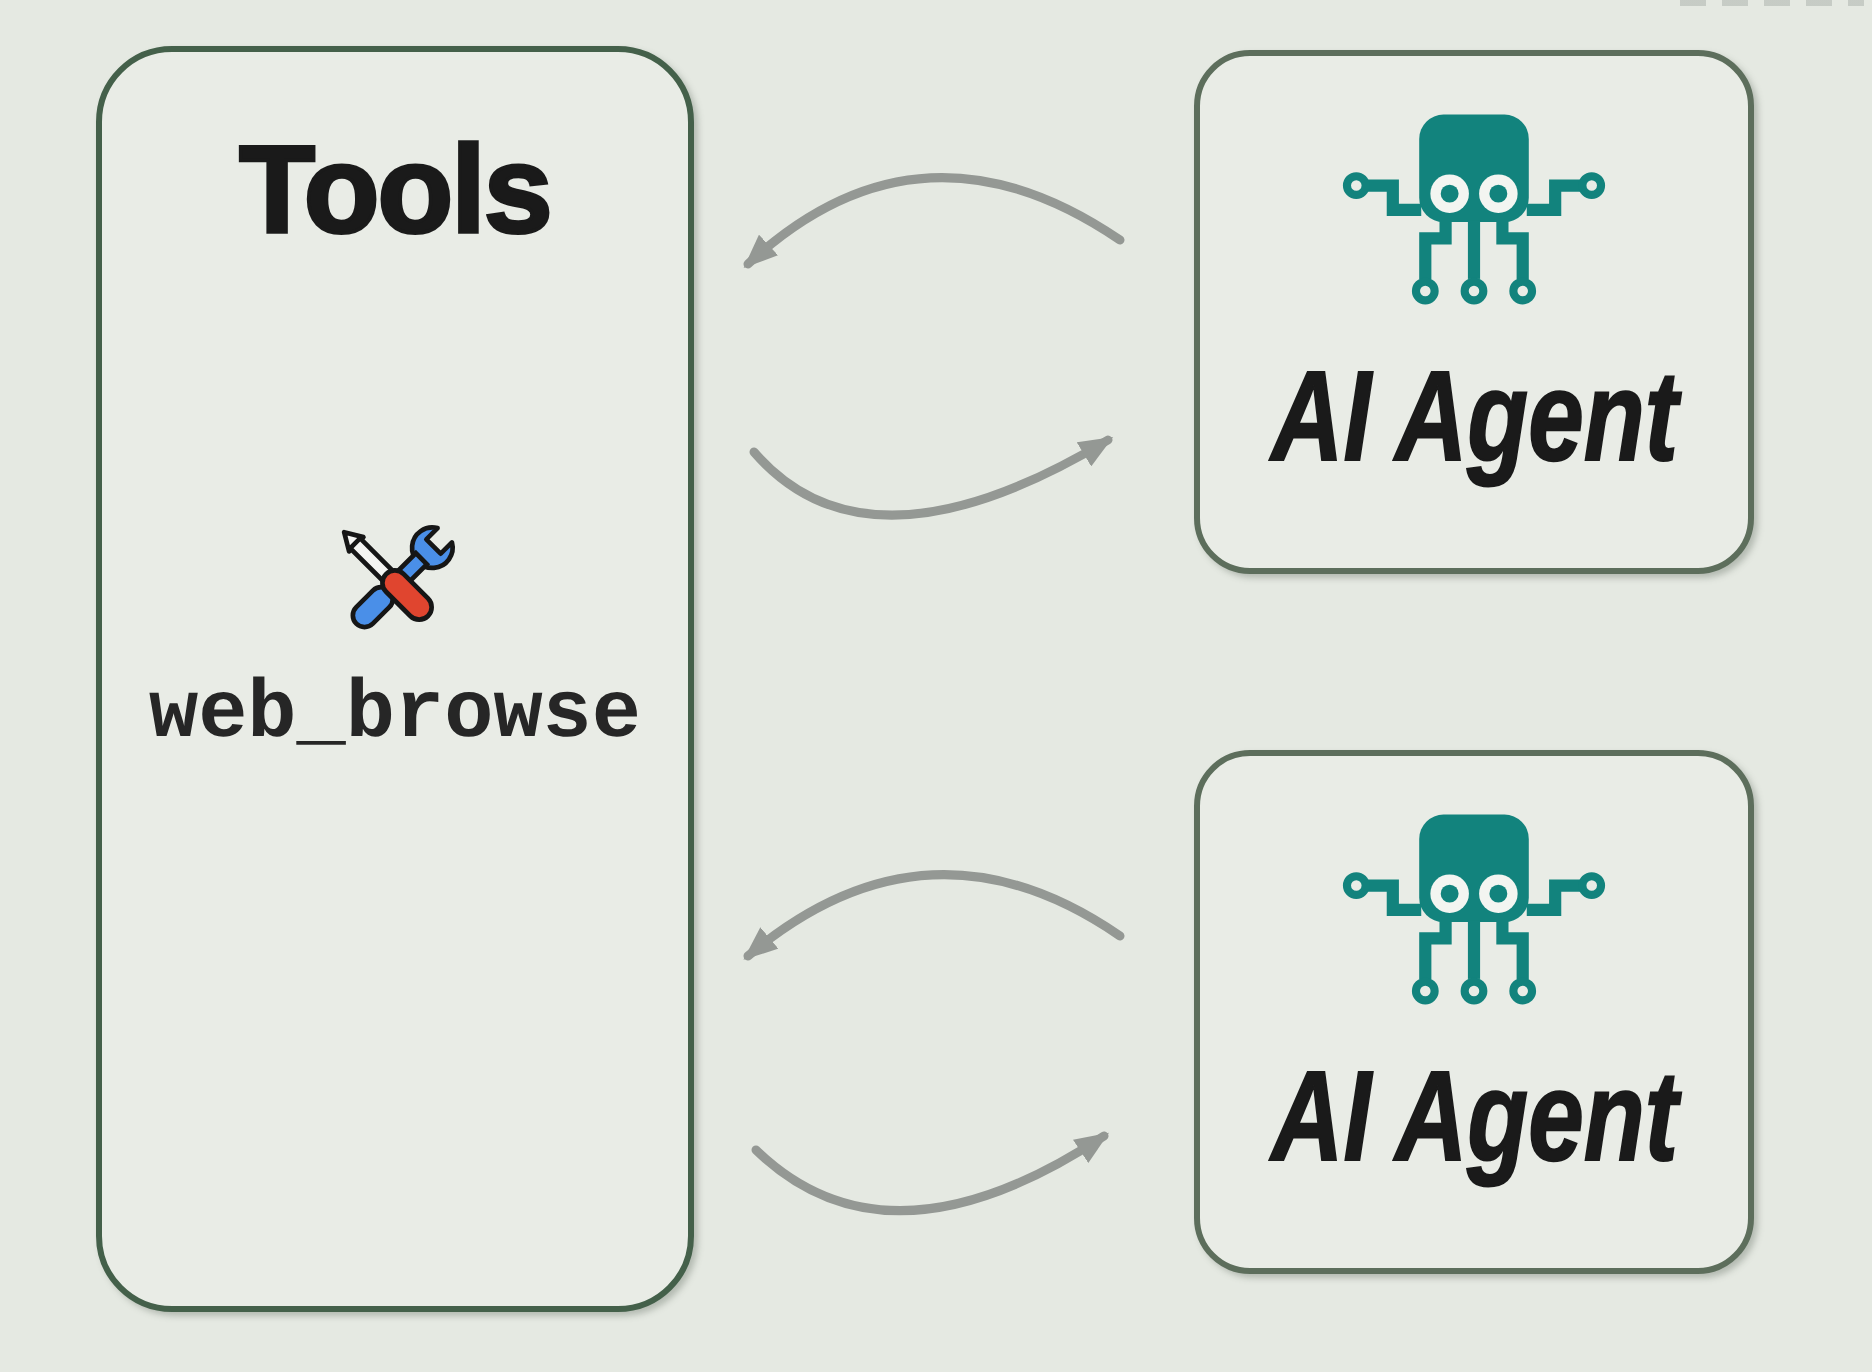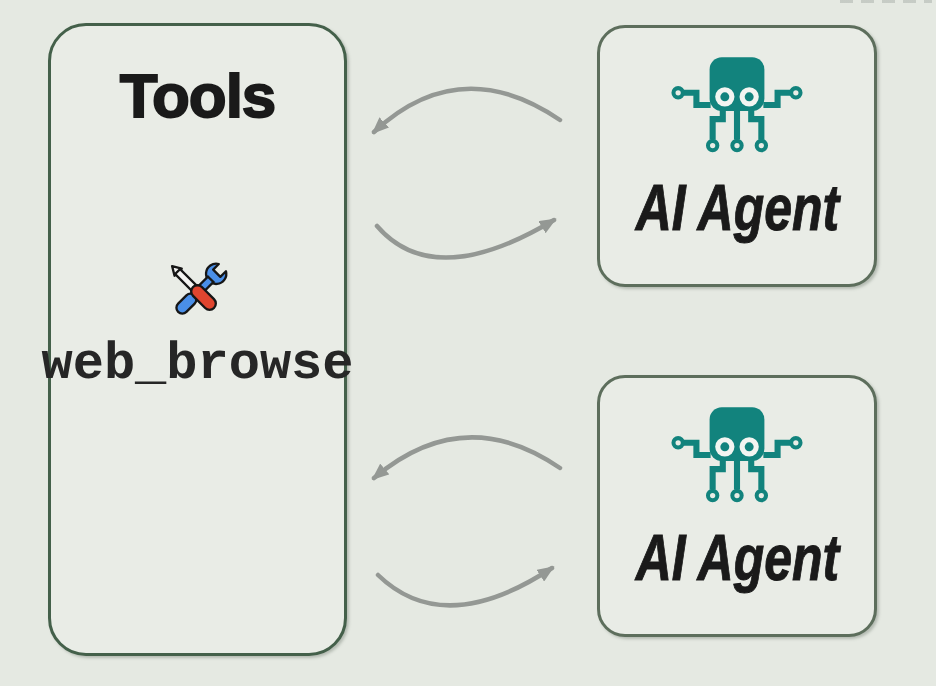--- a/index.html
+++ b/index.html
@@ -21,21 +21,21 @@
   .tools-title{
     margin-top:34px;
     font-size:62px;font-weight:700;letter-spacing:-1px;
     color:var(--ink,#1a1a1a);
     -webkit-text-stroke:1.8px var(--ink,#1a1a1a);
   }
   .tools-icon{width:78px;height:78px;margin-top:122px;}
   .tool-label{
     margin-top:4px;
     font-family:"Liberation Mono",monospace;
-    font-weight:700;font-size:52px;color:#262626;
+    font-weight:700;font-size:41px;color:#262626;
   }
 
   
   .agent-box{
     position:absolute;left:597px;width:280px;height:262px;
     box-sizing:border-box;border:3px solid var(--agent-border,#5d6e5c);
     border-radius:28px;background:var(--box-fill,#e9ece6);
     box-shadow:2px 2px 3px rgba(90,100,90,.35);
     display:flex;flex-direction:column;align-items:center;
   }

